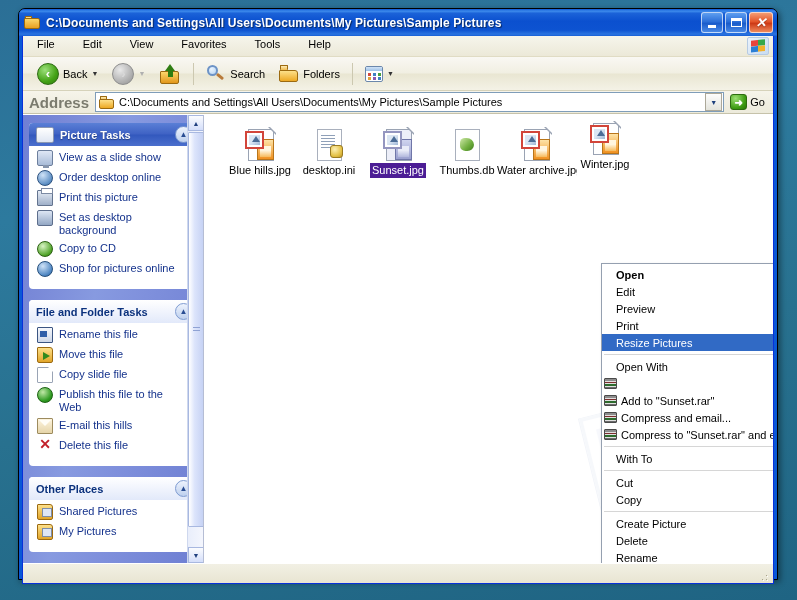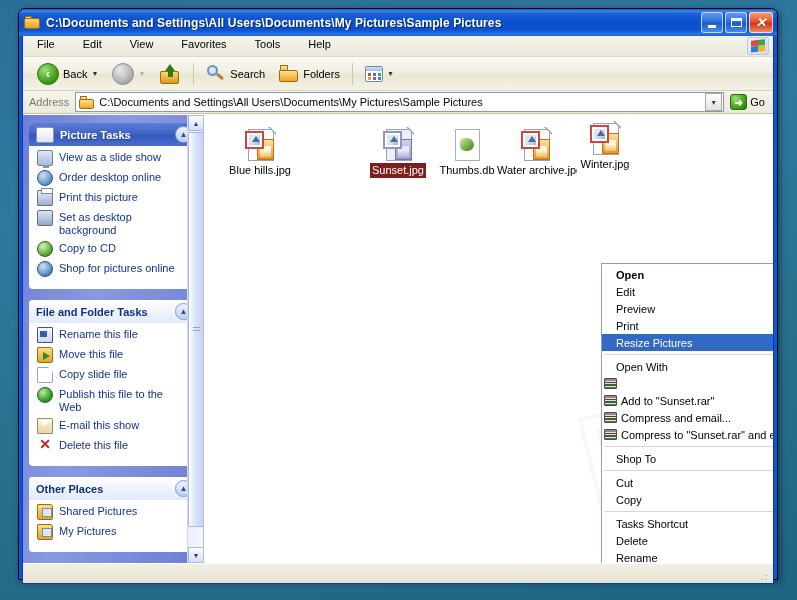--- a/index.html
+++ b/index.html
@@ -99,21 +99,21 @@
   .foldericon .a{position:absolute;left:0;bottom:0;width:19px;height:12px;border-radius:1px 3px 2px 2px;
     background:linear-gradient(180deg,#fde08a,#eda924);border:1px solid #9c6a10;}
   .foldericon .b{position:absolute;left:1px;top:0;width:8px;height:5px;border-radius:1px;
     background:linear-gradient(180deg,#fdeab3,#f0bb4d);border:1px solid #9c6a10;border-bottom:none;}
   .viewsicon{width:18px;height:16px;background:#fff;border:1px solid #6b87ab;border-radius:2px;position:relative;overflow:hidden;}
   .viewsicon::before{content:"";position:absolute;left:0;right:0;top:0;height:4px;background:linear-gradient(180deg,#cfe2f7,#9dc0e6);}
   .viewsicon i{position:absolute;width:3px;height:3px;}
   
   #addrbar{height:23px;flex:0 0 23px;display:flex;align-items:center;
     background:linear-gradient(180deg,#f6f4ea,#eceadb);border-bottom:1px solid #c6c2aa;padding:0 2px 0 6px;gap:4px;}
-  #addrbar .albl{color:#7b7b6e;font-size:11px;padding-right:2px;}
+  #addrbar .albl{color:#7b7b6e;font-size:15px;padding-right:2px;font-weight:bold;}
   #addrfield{flex:1 1 auto;height:20px;background:#fff;border:1px solid #7f9db9;
     display:flex;align-items:center;padding:0 1px 0 3px;gap:4px;}
   #addrfield .fi{width:16px;height:13px;position:relative;flex:0 0 16px;}
   #addrfield .fi .a{position:absolute;left:0;bottom:0;width:15px;height:10px;border-radius:1px 2px 2px 2px;
     background:linear-gradient(180deg,#fde08a,#eda924);border:1px solid #9c6a10;}
   #addrfield .fi .b{position:absolute;left:1px;top:0;width:7px;height:4px;border-radius:1px;
     background:linear-gradient(180deg,#fdeab3,#f0bb4d);border:1px solid #9c6a10;border-bottom:none;}
   #addrtext{flex:1 1 auto;font-size:11px;color:#000;white-space:nowrap;overflow:hidden;}
   #addrdrop{width:17px;height:18px;background:linear-gradient(180deg,#fdfdfd,#e4e4dc);border:1px solid #aca899;
     display:flex;align-items:center;justify-content:center;font-size:7px;color:#1d3f7c;}
@@ -181,21 +181,21 @@
   #watermark .frame{position:absolute;inset:0;background:#fff;border:3px solid #e3e9f4;box-shadow:0 0 0 1px #d5ddec;}
   #watermark .inner{position:absolute;inset:14px;background:#e6ebf6;}
   #watermark .ball{position:absolute;left:50%;top:46%;transform:translate(-50%,-50%);width:78px;height:78px;border-radius:50%;
     background:conic-gradient(#d5ddee 0 25%,#f4f7fc 25% 50%,#dde4f2 50% 75%,#eef2f9 75% 100%);}
   #watermark .ray{position:absolute;left:50%;bottom:12px;width:16px;height:40px;margin-left:-8px;
     background:linear-gradient(180deg,#f7f9fd,#e8edf7);clip-path:polygon(40% 0,60% 0,100% 100%,0 100%);}
   .fitem{position:absolute;width:84px;text-align:center;}
   .fitem .ibox{height:42px;display:flex;align-items:flex-end;justify-content:center;}
   .fitem .fname{font-size:11px;color:#000;display:inline-block;padding:1px 2px;line-height:13px;
      max-width:82px;overflow:hidden;white-space:nowrap;}
-  .fitem.sel .fname{background:#7f1d1d;color:#fff;}
+  .fitem.sel .fname{background:#4c1d95;color:#fff;}
   
   .icon-jpg{width:32px;height:36px;position:relative;}
   .icon-jpg .page{position:absolute;left:4px;top:2px;width:26px;height:32px;background:#fff;border:1px solid #9aa3b3;}
   .icon-jpg .fold{position:absolute;right:-1px;top:-1px;border-left:8px solid transparent;border-top:8px solid #fff;
     filter:drop-shadow(-1px 1px 0 #9aa3b3);}
   .icon-jpg .orange{position:absolute;left:13px;top:12px;width:17px;height:21px;
     background:linear-gradient(180deg,#fde3a6,#f09020);border:1px solid #b8751a;}
   .icon-jpg .orange::after{content:"";position:absolute;left:2px;top:6px;right:2px;bottom:2px;
     background:linear-gradient(180deg,#fff6e0 40%,#f6bb5d);}
   .icon-jpg .redbox{position:absolute;left:1px;top:4px;width:19px;height:18px;background:#fff;border:2px solid #d2453a;}
@@ -401,21 +401,21 @@
             <div class="prow">
               <span class="ic ic-copy"></span>
               <span class="tx">Copy slide file</span>
             </div>
             <div class="prow">
               <span class="ic ic-pub"></span>
               <span class="tx" style="max-width:122px">Publish this file to the Web</span>
             </div>
             <div class="prow">
               <span class="ic ic-mail"></span>
-              <span class="tx">E-mail this show</span>
+              <span class="tx">E-mail this hills</span>
             </div>
             <div class="prow">
               <span class="ic ic-del">✕</span>
               <span class="tx">Delete this file</span>
             </div>
           </div>
         </div>
 
         <div class="panel">
           <div class="phead light">
@@ -457,20 +457,30 @@
             <span class="icon-jpg">
               <i class="page"></i>
                 <i class="orange"></i>
                 <i class="redbox"></i>
                 <i class="fold"></i>
             </span>
           </div>
           <span class="fname">Blue hills.jpg</span>
         </div>
 
+        <div class="fitem" style="left:83px;top:6px;">
+          <div class="ibox">
+            <span class="icon-ini">
+              <i class="page"></i>
+                <i class="lines"></i>
+                <i class="gear"></i>
+            </span>
+          </div>
+          <span class="fname">desktop.ini</span>
+        </div>
 
         <div class="fitem sel" style="left:152px;top:6px;">
           <div class="ibox">
             <span class="icon-jpg sel">
               <i class="page"></i>
                 <i class="orange"></i>
                 <i class="redbox"></i>
                 <i class="fold"></i>
             </span>
           </div>
@@ -554,37 +564,37 @@
           <div class="cmi">
             <span class="cic">
                 <i class="rar"></i>
               </span>
             <span class="ctext">Compress to "Sunset.rar" and email</span>
           </div>
 
           <div class="cmsep"></div>
 
           <div class="cmi">
-            <span class="ctext">Shop To</span>
+            <span class="ctext">With To</span>
 
           </div>
 
           <div class="cmsep"></div>
 
           <div class="cmi">
             <span class="ctext">Cut</span>
           </div>
           <div class="cmi">
             <span class="ctext">Copy</span>
           </div>
 
           <div class="cmsep"></div>
 
           <div class="cmi">
-            <span class="ctext">Tasks Shortcut</span>
+            <span class="ctext">Create Picture</span>
           </div>
           <div class="cmi">
             <span class="ctext">Delete</span>
           </div>
           <div class="cmi">
             <span class="ctext">Rename</span>
           </div>
 
         </div>
 

